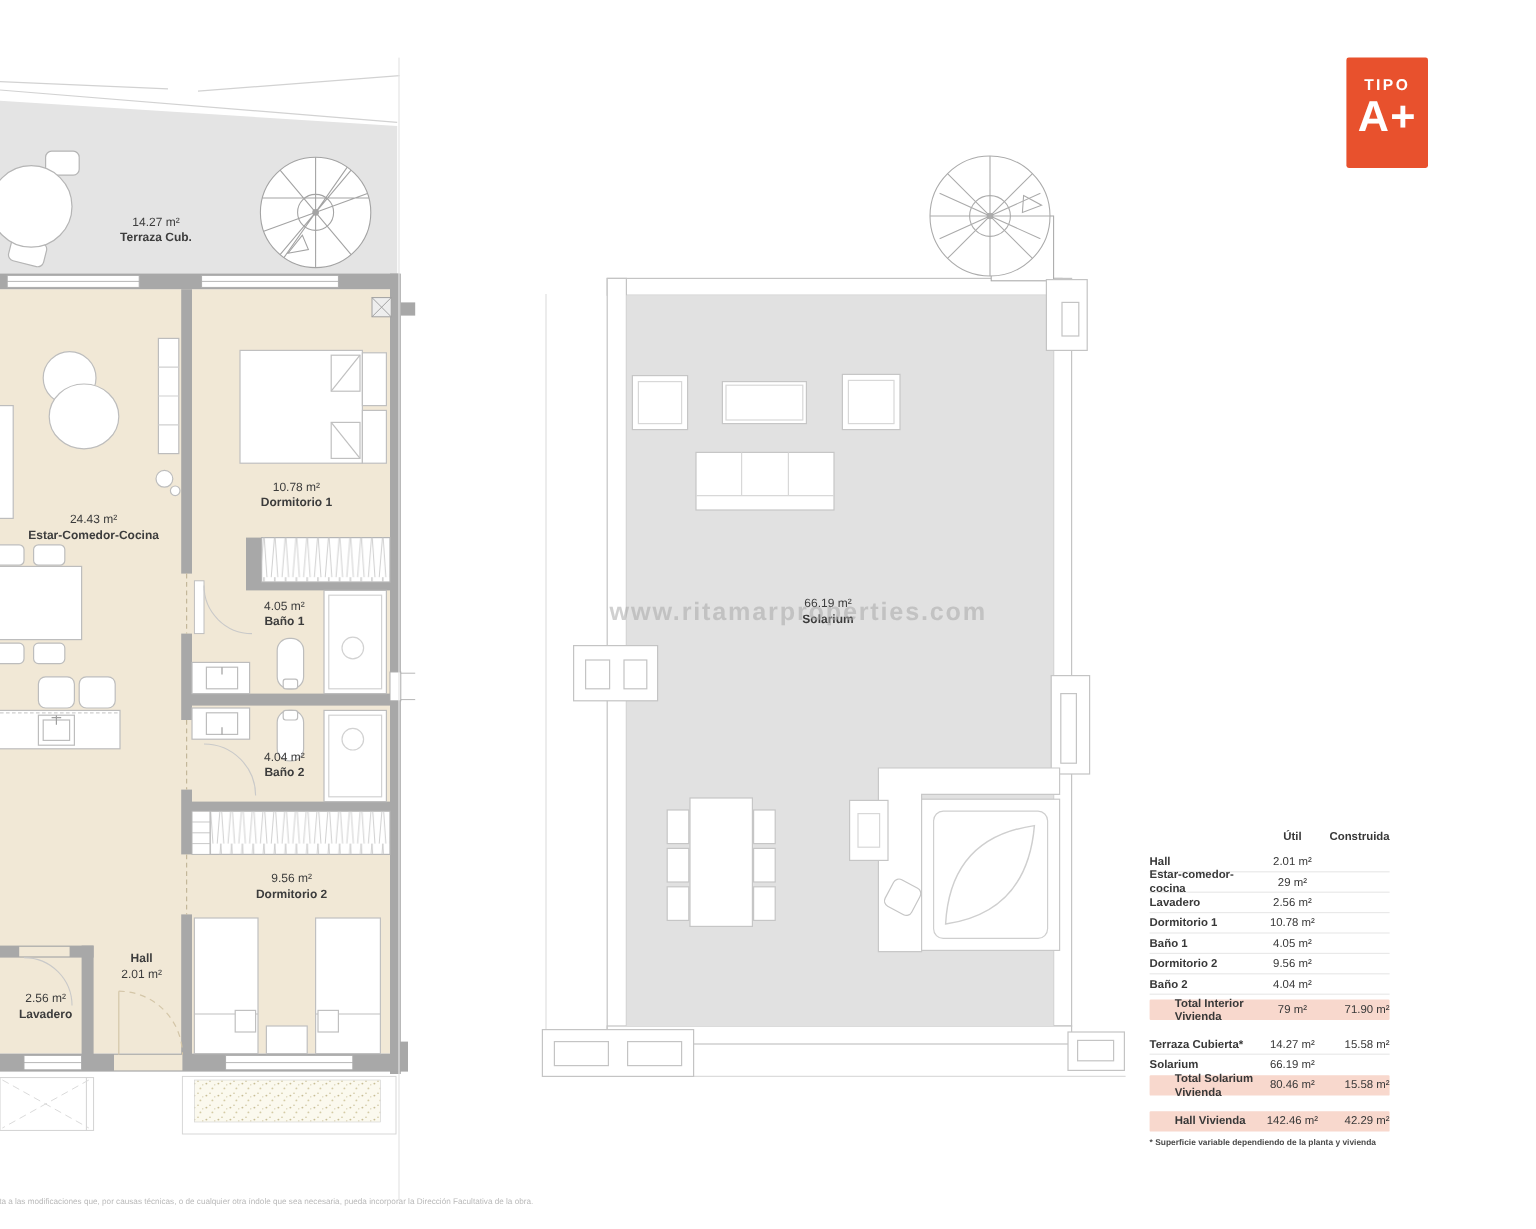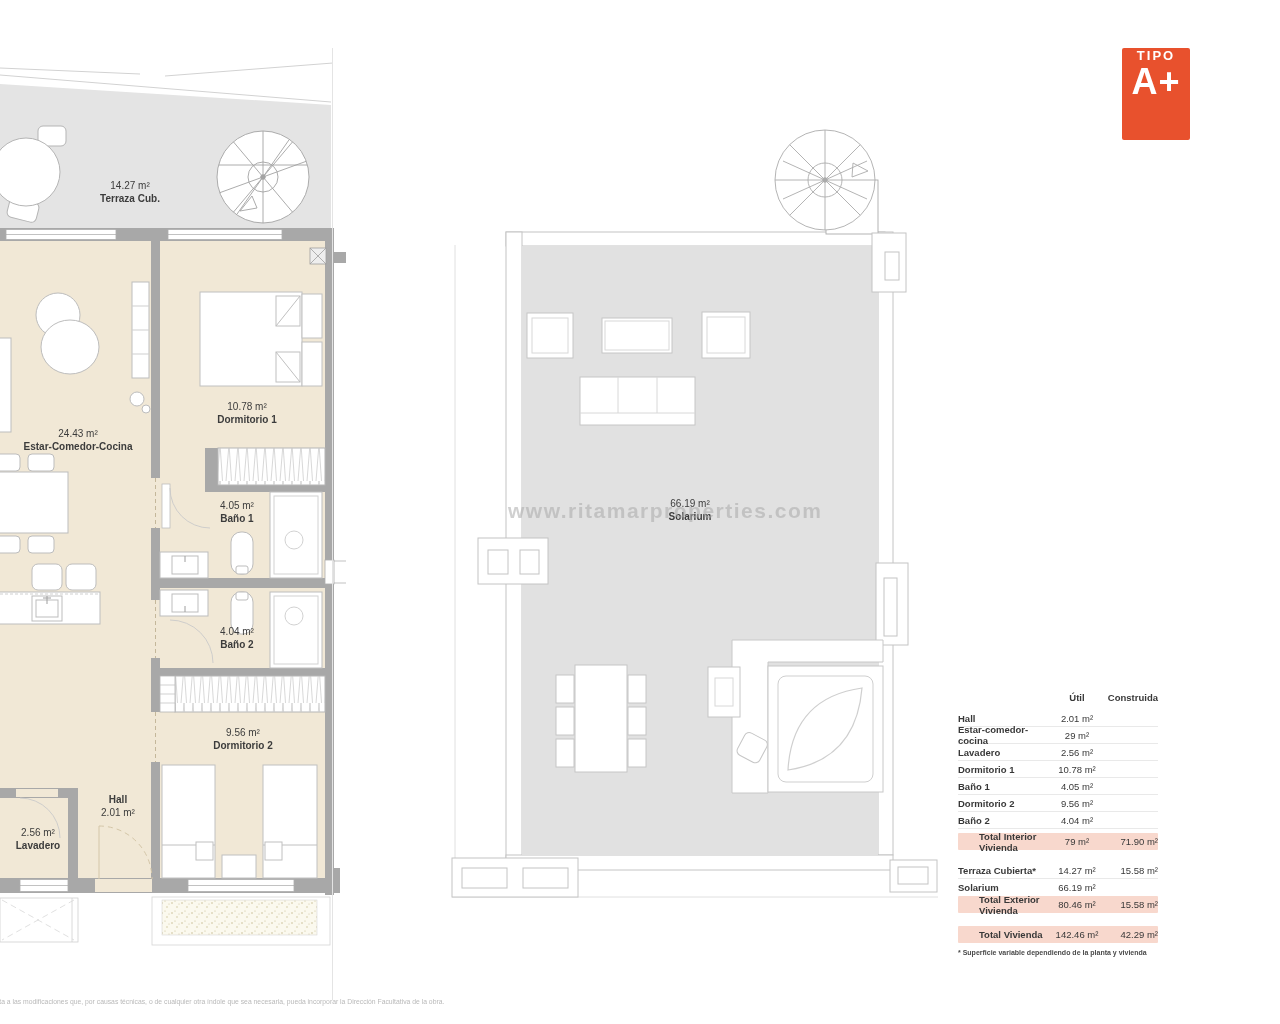--- a/index.html
+++ b/index.html
@@ -11,21 +11,21 @@
   .rlabel{position:absolute;transform:translateX(-50%);text-align:center;
           font-size:10px;line-height:13px;color:#3c3c3c;display:flex;flex-direction:column;white-space:nowrap;}
   .rlabel .rname{font-weight:bold;}
 
   
   .watermark{position:absolute;left:508px;top:499px;font-size:21px;font-weight:bold;
              letter-spacing:1.5px;color:rgba(170,170,170,0.55);white-space:nowrap;}
 
   
   .badge{position:absolute;left:1122px;top:48px;width:68px;height:92px;border-radius:2px;
-         color:#fff;text-align:center;box-sizing:border-box;}
+         color:#fff;text-align:center;box-sizing:border-box;padding-top:15px;}
   .badge .tipo{font-size:13px;letter-spacing:2px;font-weight:600;}
   .badge .atype{font-size:36px;font-weight:bold;line-height:1.05;letter-spacing:1px;}
 
   
   .stable{position:absolute;left:958px;top:692px;width:200px;font-size:9.5px;color:#383838;}
   .st-head{display:flex;height:13px;margin-bottom:5px;font-weight:bold;}
   .st-row{display:flex;align-items:center;height:17px;box-sizing:border-box;border-bottom:1px solid #e9e9e9;}
   .st-label{flex:1;font-weight:bold;text-align:left;}
   .st-util{width:48px;text-align:center;}
   .st-cons{width:57px;text-align:right;}
@@ -399,28 +399,28 @@
     <span class="st-label">Terraza Cubierta*</span>
     <span class="st-util">14.27 m²</span>
     <span class="st-cons">15.58 m²</span>
   </div>
   <div class="st-row" style="border-bottom:none">
     <span class="st-label">Solarium</span>
     <span class="st-util">66.19 m²</span>
     <span class="st-cons"></span>
   </div>
   <div class="st-total" style="background: rgb(248, 216, 205);">
-    <span class="st-label">Total Exterior Vivienda</span>
+    <span class="st-label">Total Solarium Vivienda</span>
     <span class="st-util">80.46 m²</span>
     <span class="st-cons">15.58 m²</span>
   </div>
 
   <div class="sp13"></div>
   <div class="st-total" style="background: rgb(248, 216, 205);">
-    <span class="st-label">Total Vivienda</span>
+    <span class="st-label">Hall Vivienda</span>
     <span class="st-util">142.46 m²</span>
     <span class="st-cons">42.29 m²</span>
   </div>
 
   <div class="footnote">* Superficie variable dependiendo de la planta y vivienda</div>
 </div>
 
 <div class="disclaimer">jeta a las modificaciones que, por causas técnicas, o de cualquier otra índole que sea necesaria, pueda incorporar la Dirección Facultativa de la obra.</div>
 
 </div>

